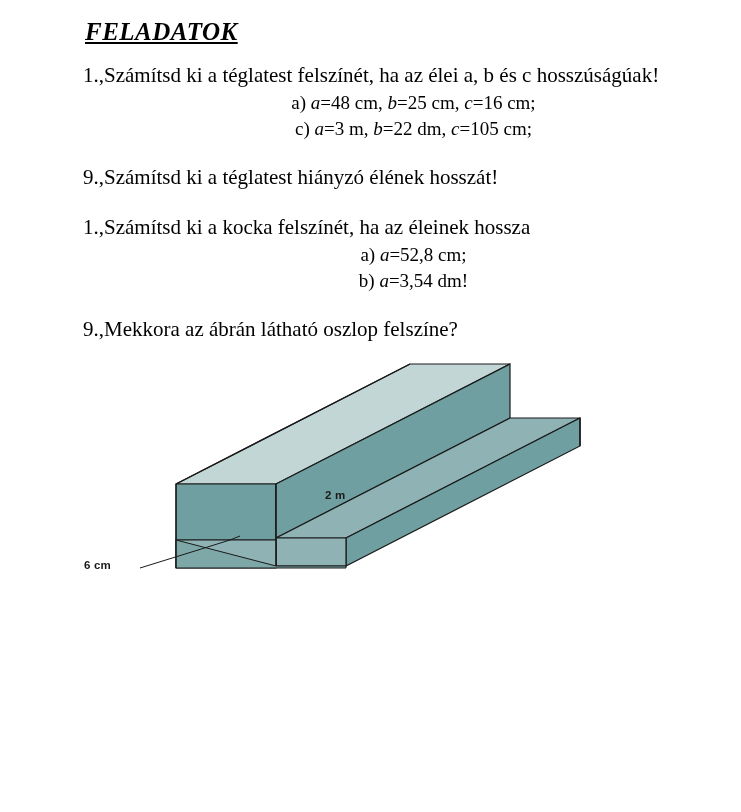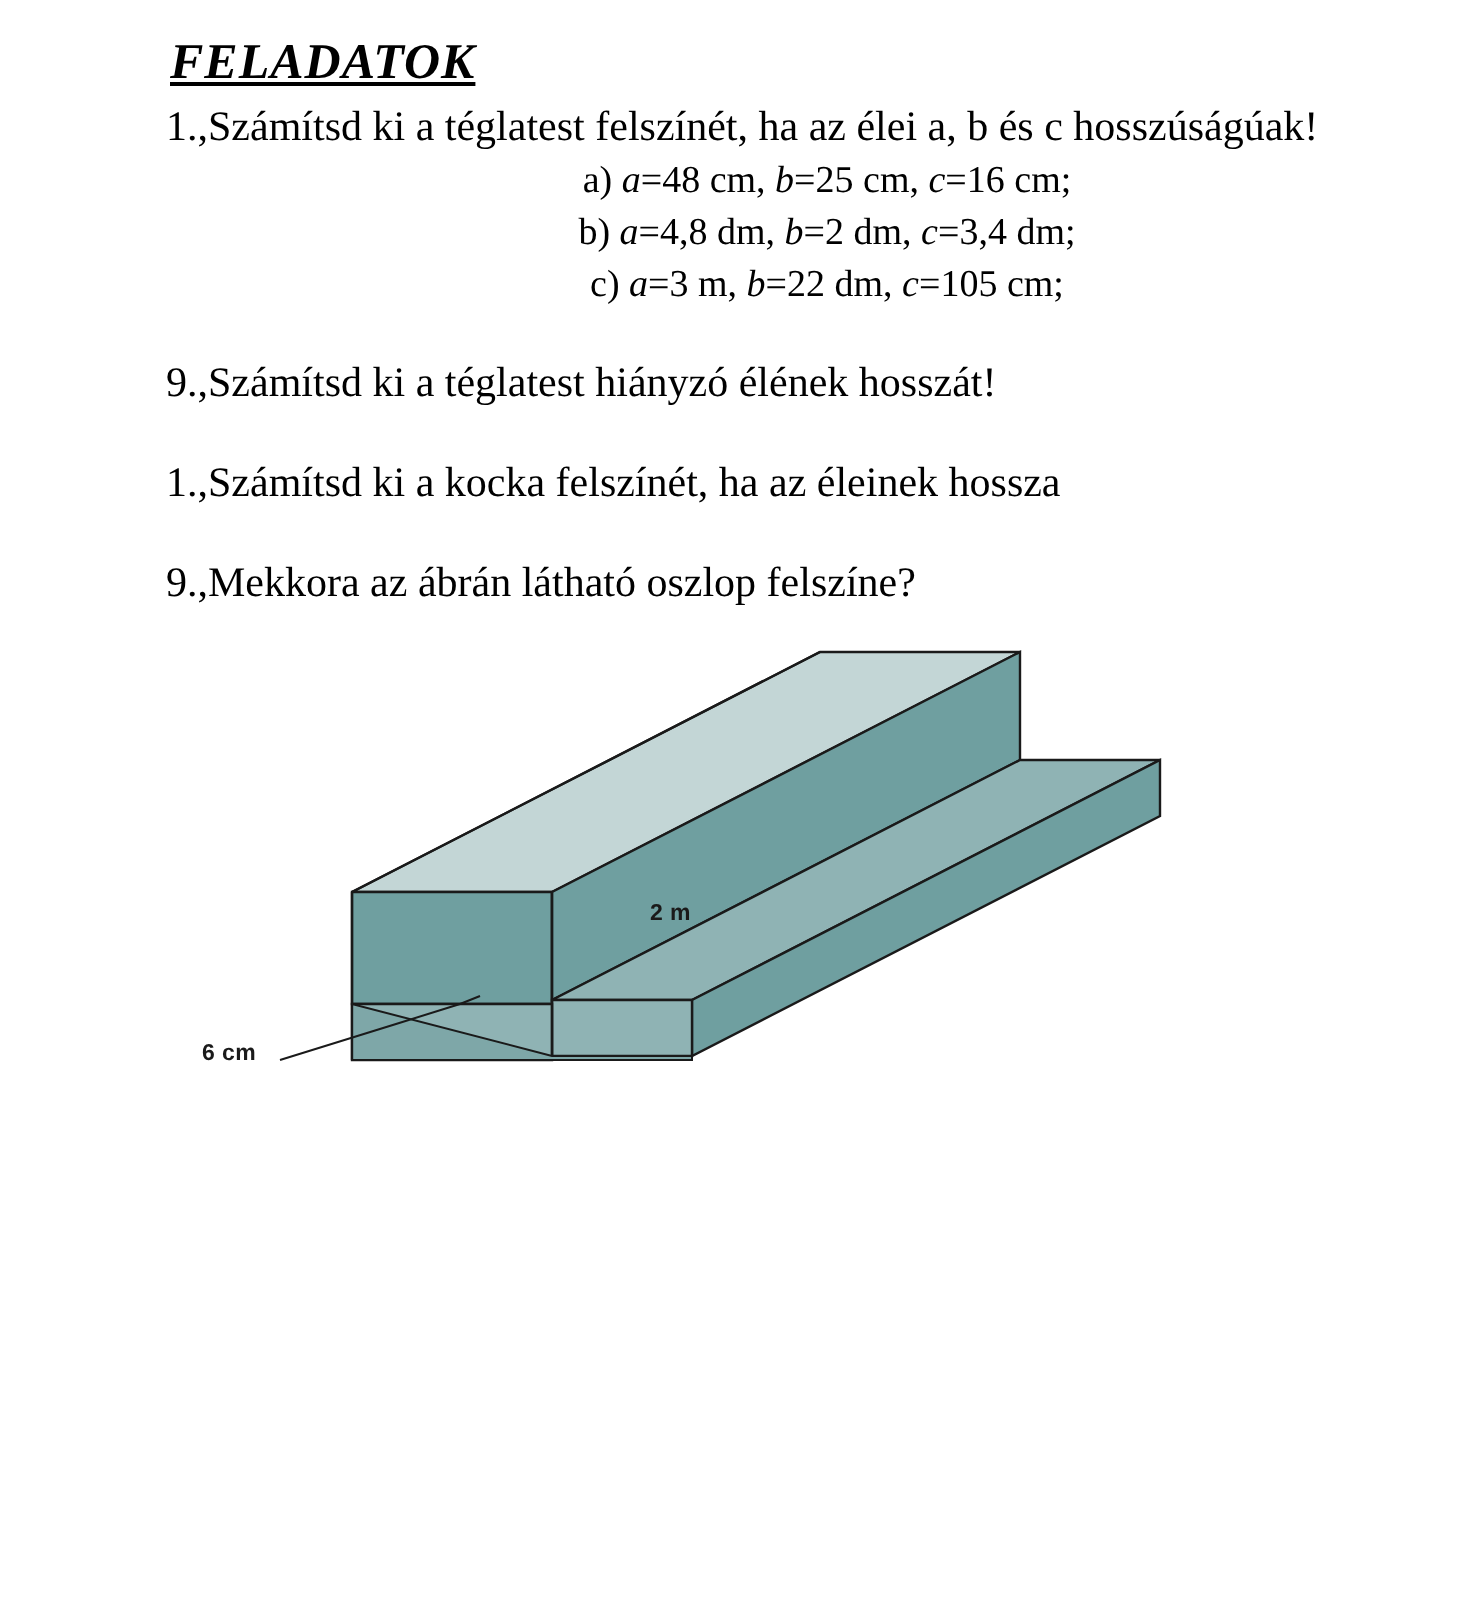--- a/index.html
+++ b/index.html
@@ -26,21 +26,21 @@
     font-family: "Liberation Serif", serif;
     font-weight: bold;
     font-style: italic;
     font-size: 25px;
     text-decoration: underline;
     letter-spacing: 0.5px;
     margin: 0 0 4px 0;
     padding-left: 1px;
   }
   .task {
-    margin-top: 4px;
+    margin-top: 16px;
   }
   .task + .task {
     margin-top: 22px;
   }
   .task-stem {
     font-size: 21px;
     line-height: 1.32;
     margin: 0;
     text-indent: -1px;
   }
@@ -74,44 +74,47 @@
   }
   .fig-label {
     position: absolute;
     font-family: "Liberation Sans", sans-serif;
     font-size: 11.5px;
     color: #1a1a1a;
     letter-spacing: 0.2px;
     font-weight: bold;
   }
   .lab-2m { left: 245px; top: 135px; }
-  .lab-6cm { left: 21px; top: 205px; }
+  .lab-6cm { left: 4px; top: 205px; }
 </style>
 </head>
 <body>
 
 <div class="page">
 
   <h1 class="doc-title">FELADATOK</h1>
 
   <div class="task">
     <p class="task-stem">1.,Számítsd ki a téglatest felszínét, ha az élei a, b és c hosszúságúak!</p>
     <ul class="sub-list">
       <li class="sub-item"><span class="lbl">a)</span> <span class="var">a</span>=48 cm, <span class="var">b</span>=25 cm, <span class="var">c</span>=16 cm;</li>
-      <li class="sub-item"><span class="lbl">b)</span> <span class="var">a</span>=4,8 dm, <span class="var">b</span>=2 dm, <span class="var">c</span>=3,4 dm;</li>
       <li class="sub-item"><span class="lbl">c)</span> <span class="var">a</span>=3 m, <span class="var">b</span>=22 dm, <span class="var">c</span>=105 cm;</li>
     </ul>
   </div>
 
   <div class="task">
     <p class="task-stem">9.,Számítsd ki a téglatest hiányzó élének hosszát!</p>
   </div>
 
   <div class="task">
     <p class="task-stem">1.,Számítsd ki a kocka felszínét, ha az éleinek hossza</p>
+    <ul class="sub-list">
+      <li class="sub-item"><span class="lbl">a)</span> <span class="var">a</span>=52,8 cm;</li>
+      <li class="sub-item"><span class="lbl">b)</span> <span class="var">a</span>=3,54 dm!</li>
+    </ul>
   </div>
 
   <div class="task">
     <p class="task-stem">9.,Mekkora az ábrán látható oszlop felszíne?</p>
   </div>
 
   <div class="fig-wrap">
     <svg class="fig-svg" width="657" height="250" viewBox="0 0 657 250">
 
       <polygon points="96,130 330,10 430,10 196,130" fill="#c3d6d6" stroke="#1a1a1a" stroke-width="1.2"></polygon>

